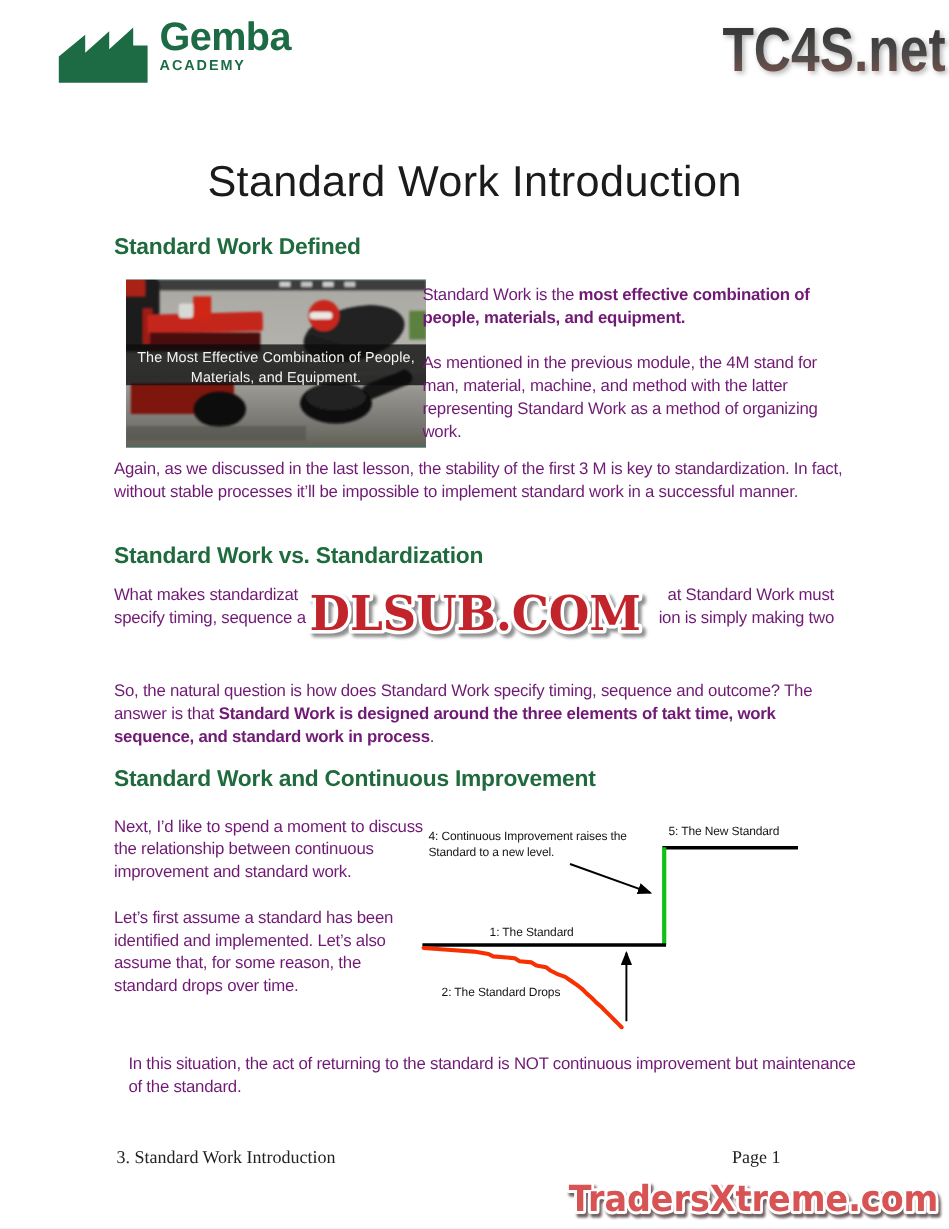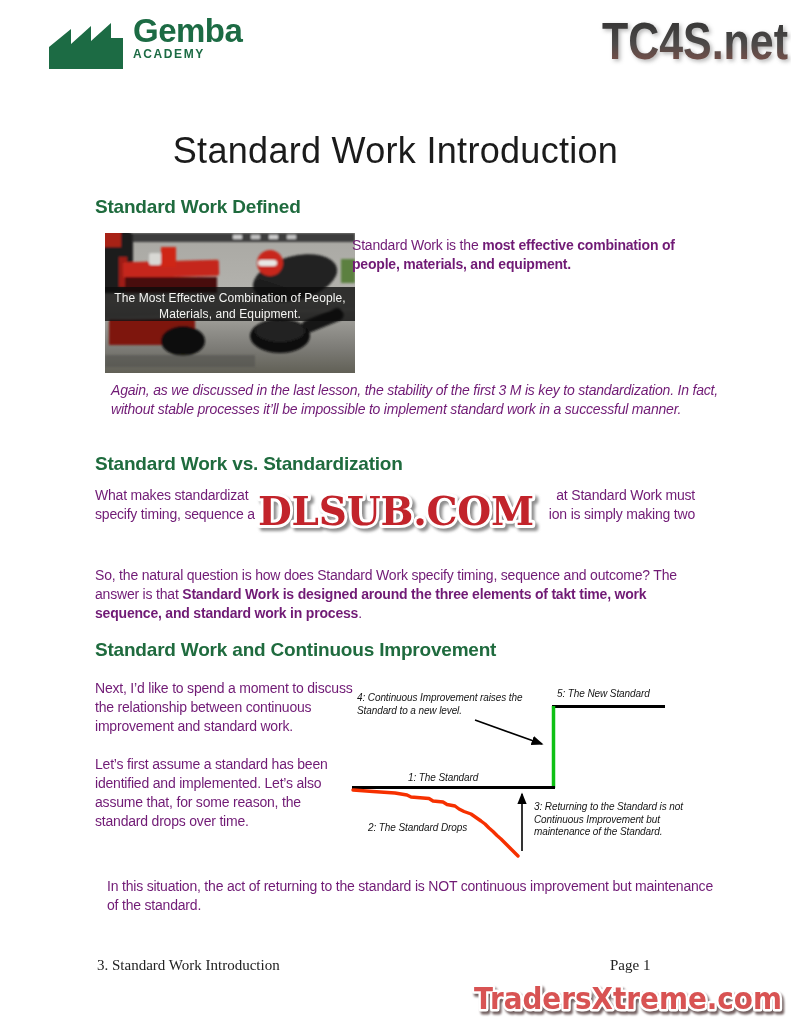--- a/index.html
+++ b/index.html
@@ -15,40 +15,40 @@
 
   
   .h1{position:absolute;left:0;right:0;top:130px;text-align:center;font-size:36px;font-weight:400;
       color:#1b1b1b;letter-spacing:0.3px;}
   .h2{position:absolute;font-size:19px;font-weight:bold;color:#1f6b3e;letter-spacing:-0.2px;}
   .h2-1{left:95px;top:196px;} .h2-2{left:95px;top:453px;} .h2-3{left:95px;top:639px;}
   .body-text{font-size:14px;line-height:19px;letter-spacing:-0.2px;color:#701a75;}
   .body-text p{margin:0 0 19px 0;}
   .para{position:absolute;}
   .col-right{position:absolute;left:352px;top:236px;width:348px;}
-  .p-again{left:111px;top:381px;width:612px;font-style:italic;}
+  .p-again{left:95px;top:381px;width:612px;}
   .p-takt{left:95px;top:566px;width:612px;}
   .col-left-s3{position:absolute;left:95px;top:679px;width:258px;}
   .p-situation{left:95px;top:877px;width:612px;margin-left:12px;}
 
   
   .photo{position:absolute;left:105px;top:233px;width:250px;height:140px;overflow:hidden;background:#0f766e;}
   .photo svg{position:absolute;left:0;top:0;}
   .caption{position:absolute;left:0;right:0;top:54px;height:31px;background:rgba(12,12,12,.78);
            color:#f4f4f2;font-size:12px;line-height:16px;text-align:center;padding-top:3px;letter-spacing:0.1px;}
 
   
   .p-occluded{position:absolute;left:95px;top:486px;width:600px;}
   .frag-line{display:flex;justify-content:space-between;}
   .wm-dlsub{position:absolute;left:150px;top:-6px;filter:drop-shadow(3px 3px 1.5px rgba(95,95,95,.7));}
 
   
   .diagram{position:absolute;left:345px;top:684px;width:365px;height:182px;}
   .diagram svg{position:absolute;left:0;top:0;}
-  .dlabel{position:absolute;font-size:10px;line-height:12.5px;color:#141414;letter-spacing:-0.1px;font-style:italic;}
+  .dlabel{position:absolute;font-size:10px;line-height:12.5px;color:#141414;letter-spacing:-0.1px;}
   .l4{left:12px;top:8px;width:172px;}
   .l5{left:212px;top:4px;white-space:nowrap;}
   .l1{left:63px;top:88px;white-space:nowrap;}
   .l2{left:23px;top:138px;white-space:nowrap;}
   .l3{left:189px;top:117px;width:178px;}
 
   
   .footer-left,.footer-right{position:absolute;top:957px;font-family:Liberation Serif, serif;
       font-size:15px;color:#222;}
   .footer-left{left:97px;} .footer-right{left:610px;}
@@ -127,20 +127,21 @@
       </g>
     </svg>
     <div class="caption">
       <div>The Most Effective Combination of People,</div>
       <div>Materials, and Equipment.</div>
     </div>
   </div>
 
   <div class="col-right body-text">
     <p><span>Standard Work is the </span><b>most effective combination of people, materials, and equipment.</b></p>
+    <p>As mentioned in the previous module, the 4M stand for man, material, machine, and method with the latter representing Standard Work as a method of organizing work.</p>
   </div>
 
   <div class="para p-again body-text">Again, as we discussed in the last lesson, the stability of the first 3 M is key to standardization. In fact, without stable processes it’ll be impossible to implement standard work in a successful manner.</div>
 
   <div class="h2 h2-2">Standard Work vs. Standardization</div>
 
   <div class="p-occluded body-text">
     <div class="frag-line">
       <span>What makes standardizat</span>
       <span>at Standard Work must</span>
@@ -179,25 +180,20 @@
       <line x1="177" y1="167" x2="177" y2="110" stroke="#000000" stroke-width="1.6" marker-end="url(#ah)"></line>
       <polyline points="8,106 28,107.5 50,109 62,111 66,113 84,114.5 88,117 98,118 102,120.5 110,122 114,125 119,127.5 126,130 131,133.5 136,137 140,140 144,144 148,147.5 152,151.5 156,155 160,159 164,163 167,166 170,169 173,172" fill="none" stroke="#f63000" stroke-width="3.4" stroke-linejoin="round" stroke-linecap="round"></polyline>
     </svg>
     <div class="dlabel l4">
       <div>4: Continuous Improvement raises the</div>
       <div>Standard to a new level.</div>
     </div>
     <div class="dlabel l5">5: The New Standard</div>
     <div class="dlabel l1">1: The Standard</div>
     <div class="dlabel l2">2: The Standard Drops</div>
-    <div class="dlabel l3">
-      <div>3: Returning to the Standard is not</div>
-      <div>Continuous Improvement but</div>
-      <div>maintenance of the Standard.</div>
-    </div>
   </div>
 
   <div class="para p-situation body-text">In this situation, the act of returning to the standard is NOT continuous improvement but maintenance of the standard.</div>
 
   <div class="footer-left">3. Standard Work Introduction</div>
   <div class="footer-right">Page 1</div>
 
   <svg class="wm-traders" width="325" height="42" viewBox="0 0 325 42">
     <text x="162" y="31" text-anchor="middle" font-family="DejaVu Sans, sans-serif" font-size="30" font-weight="bold" textLength="308" lengthAdjust="spacingAndGlyphs" fill="#d85353" stroke="#ffffff" stroke-width="5" paint-order="stroke" stroke-linejoin="round">TradersXtreme.com</text>
   </svg>

